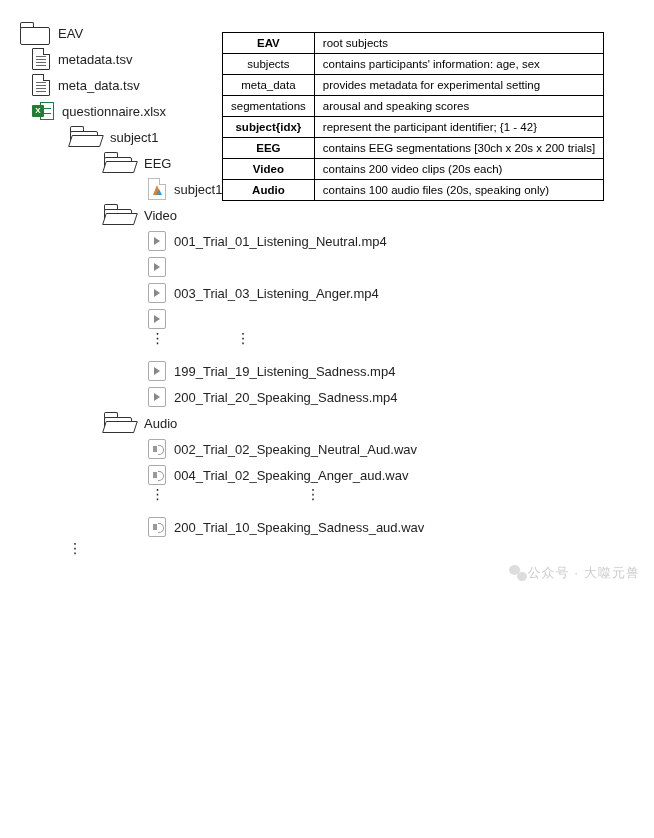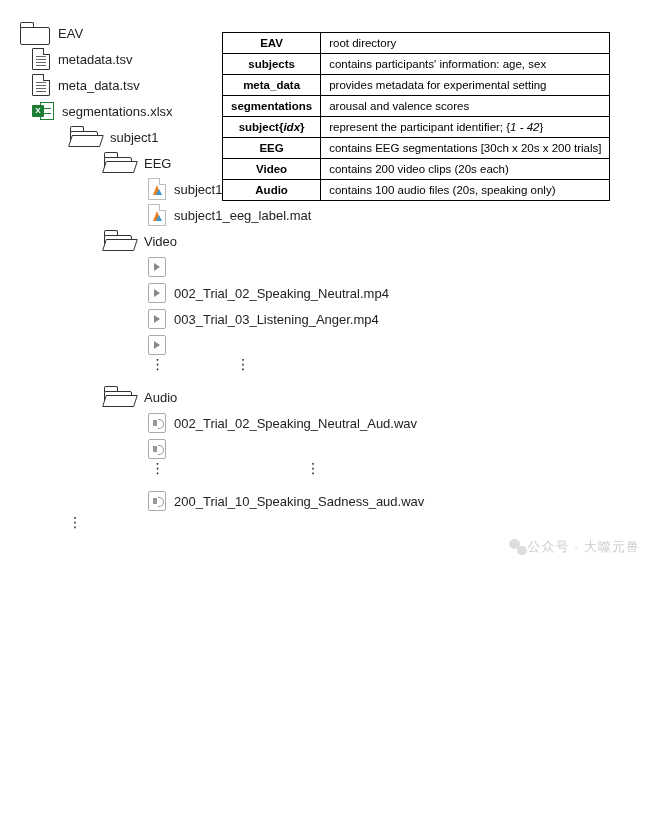--- a/index.html
+++ b/index.html
@@ -159,22 +159,22 @@
     border:1px solid #000;
     padding: 4px 8px;
     vertical-align: middle;
   }
   .desc-table td:first-child {
     text-align:center;
     font-weight:bold;
     white-space:nowrap;
     min-width:80px;
   }
-  .desc-table tr.normal td:first-child { font-weight:bold; }
-  .italic { font-style: italic; }
+  .desc-table tr.normal td:first-child { font-weight:normal; }
+  .italic { }
   
   .watermark {
     position:absolute;
     right: 14px;
     bottom: 6px;
     color:#ccc;
     font-size:13px;
     letter-spacing:1px;
     display:flex;
     align-items:center;
@@ -219,21 +219,21 @@
             <span></span>
           </span>
         </span>
         <span class="label">meta_data.tsv</span>
       </div>
       <div class="row level1">
         <span class="file-xlsx">
           <span class="sheet"></span>
           <span class="badge">X</span>
         </span>
-        <span class="label">segmentations.xlsx</span>
+        <span class="label">questionnaire.xlsx</span>
       </div>
     </div>
 
   <div class="row level2">
     <span class="folder-open">
         <span class="back"></span>
         <span class="front"></span>
       </span>
     <span class="label">subject1</span>
   </div>
@@ -246,71 +246,75 @@
     <span class="label">EEG</span>
   </div>
   <div id="eeg-files">
       <div class="row level4">
         <span class="file-mat">
           <span class="peak"></span>
           <span class="peak2"></span>
         </span>
         <span class="label">subject1_eeg.mat</span>
       </div>
-      <div class="row level4">
-        <span class="file-mat">
-          <span class="peak"></span>
-          <span class="peak2"></span>
-        </span>
-        <span class="label">subject1_eeg_label.mat</span>
-      </div>
     </div>
 
   <div class="row level3">
     <span class="folder-open">
         <span class="back"></span>
         <span class="front"></span>
       </span>
     <span class="label">Video</span>
   </div>
   <div id="video-files-pre">
       <div class="row level4">
         <span class="file-vid"></span>
-      </div>
-      <div class="row level4">
-        <span class="file-vid"></span>
-        <span class="label">002_Trial_02_Speaking_Neutral.mp4</span>
+        <span class="label">001_Trial_01_Listening_Neutral.mp4</span>
+      </div>
+      <div class="row level4">
+        <span class="file-vid"></span>
       </div>
       <div class="row level4">
         <span class="file-vid"></span>
         <span class="label">003_Trial_03_Listening_Anger.mp4</span>
       </div>
       <div class="row level4">
         <span class="file-vid"></span>
       </div>
     </div>
   <div class="row level4 vdots-row">
     <span class="vdots" style="width:18px;text-align:center;">⋮</span>
     <span class="vdots" style="margin-left:70px;">⋮</span>
   </div>
+  <div id="video-files-post">
+      <div class="row level4">
+        <span class="file-vid"></span>
+        <span class="label">199_Trial_19_Listening_Sadness.mp4</span>
+      </div>
+      <div class="row level4">
+        <span class="file-vid"></span>
+        <span class="label">200_Trial_20_Speaking_Sadness.mp4</span>
+      </div>
+    </div>
 
   <div class="row level3">
     <span class="folder-open">
         <span class="back"></span>
         <span class="front"></span>
       </span>
     <span class="label">Audio</span>
   </div>
   <div id="audio-files-pre">
       <div class="row level4">
         <span class="file-aud"></span>
         <span class="label">002_Trial_02_Speaking_Neutral_Aud.wav</span>
       </div>
       <div class="row level4">
         <span class="file-aud"></span>
+        <span class="label">004_Trial_02_Speaking_Anger_aud.wav</span>
       </div>
     </div>
   <div class="row level4 vdots-row">
     <span class="vdots" style="width:18px;text-align:center;">⋮</span>
     <span class="vdots" style="margin-left:140px;">⋮</span>
   </div>
   <div id="audio-files-post">
       <div class="row level4">
         <span class="file-aud"></span>
         <span class="label">200_Trial_10_Speaking_Sadness_aud.wav</span>
@@ -321,33 +325,33 @@
     <span class="vdots">⋮</span>
   </div>
 
 
 </div>
 
 <table class="desc-table">
   <tbody id="desc-body">
       <tr>
         <td>EAV</td>
-        <td>root directory</td>
+        <td>root subjects</td>
       </tr>
       <tr class="normal">
         <td>subjects</td>
         <td>contains participants' information: age, sex</td>
       </tr>
       <tr class="normal">
         <td>meta_data</td>
         <td>provides metadata for experimental setting</td>
       </tr>
       <tr class="normal">
         <td>segmentations</td>
-        <td>arousal and valence scores</td>
+        <td>arousal and speaking scores</td>
       </tr>
       <tr>
         <td><b>subject{<span class="italic">idx</span>}</b></td>
         <td>represent the participant identifier; {<span class="italic">1 - 42</span>}</td>
       </tr>
       <tr>
         <td>EEG</td>
         <td>contains EEG segmentations [30ch x 20s x 200 trials]</td>
       </tr>
       <tr>

